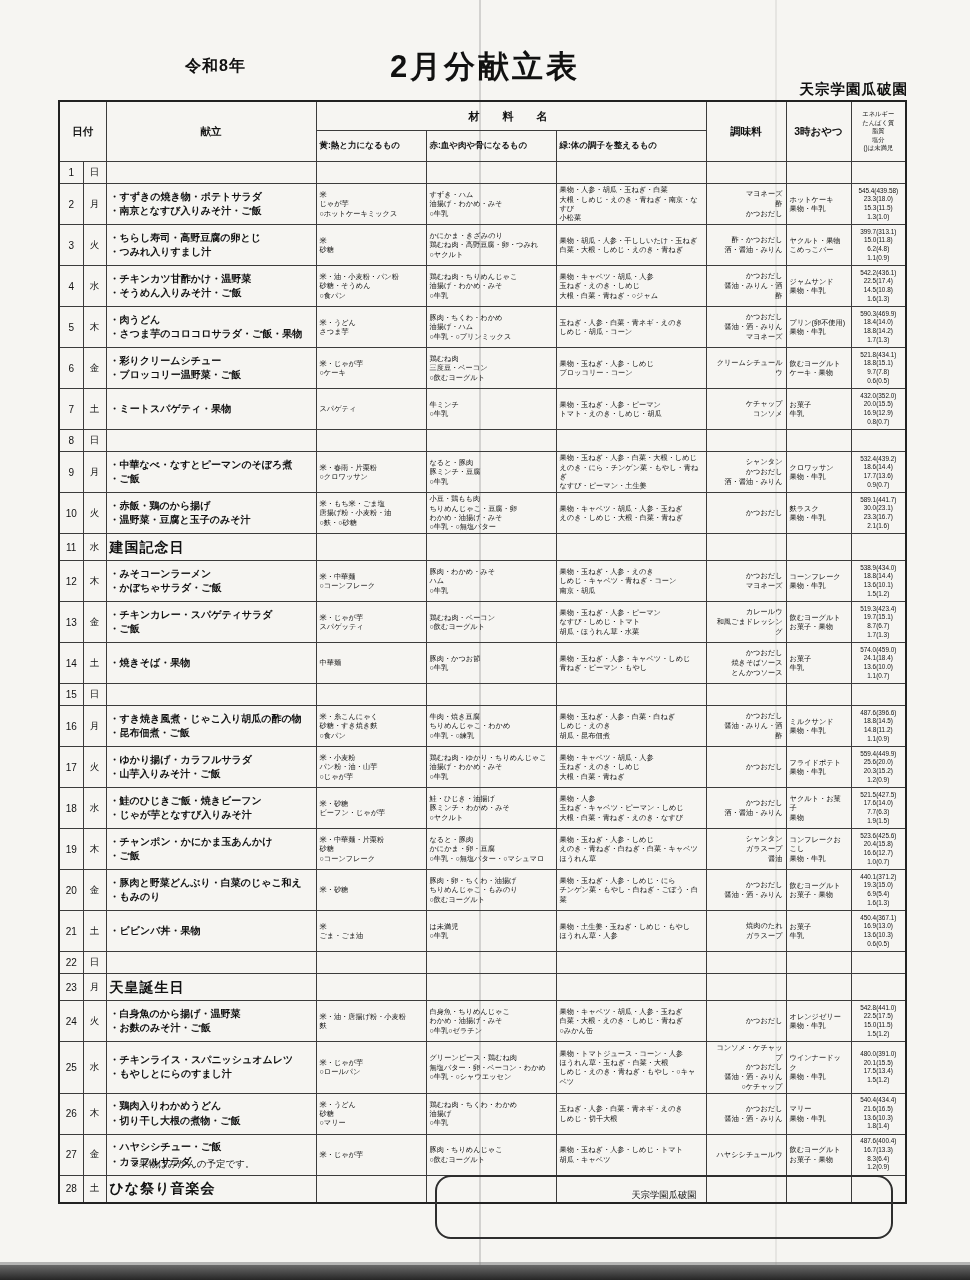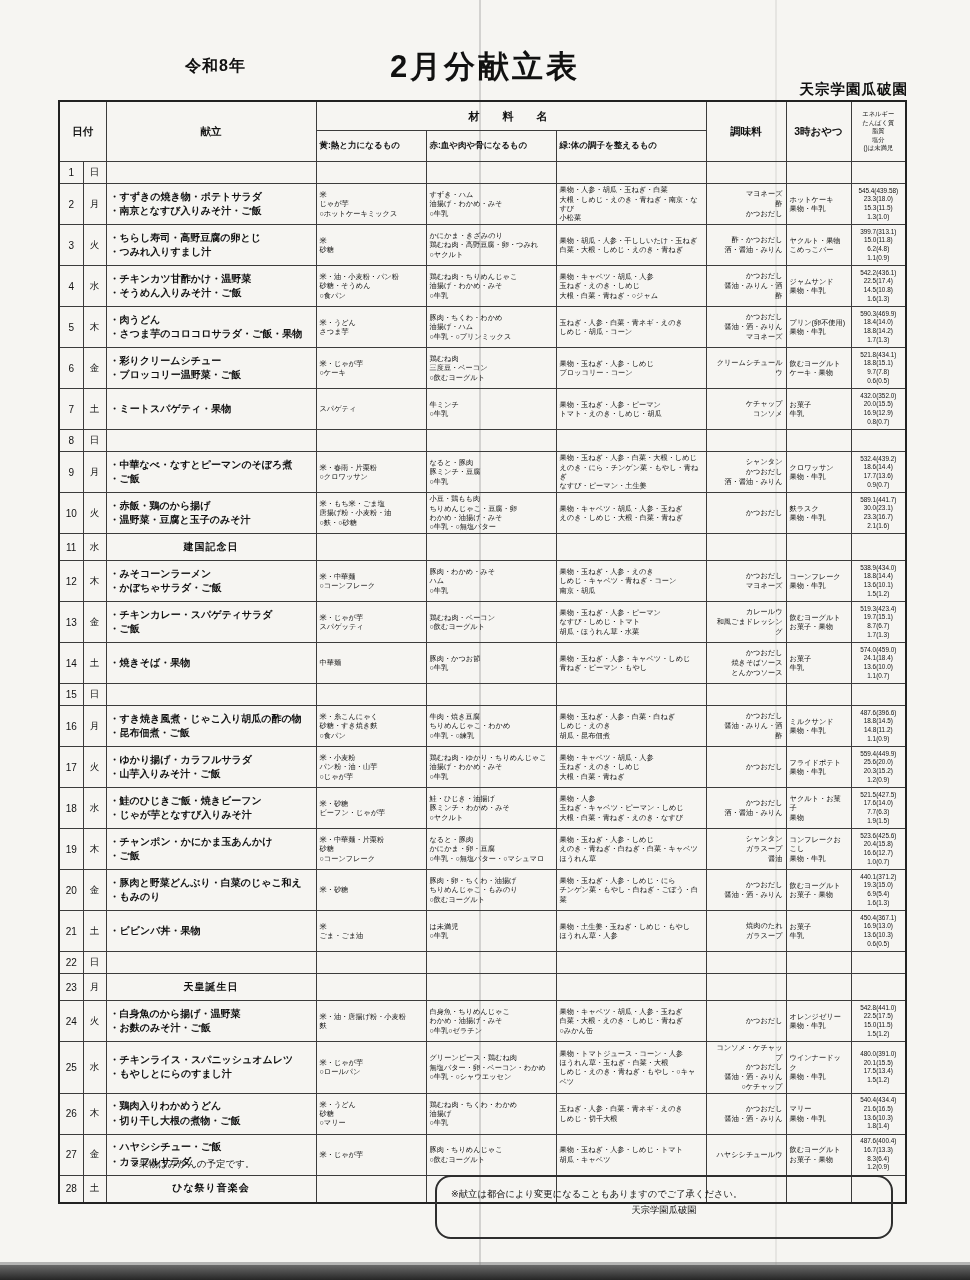--- a/index.html
+++ b/index.html
@@ -34,21 +34,21 @@
   }
   table.menu{border:2px solid #222;}
   th{font-weight:bold;background:transparent;}
   .th-main{font-size:10.5px;margin-left:6px;}
   .th-zairyo{font-size:11px;letter-spacing:6px;height:26px;}
   .th-sub{font-size:8.5px;height:28px;text-align:left;padding-left:4px;}
   .th-nutrition{font-size:6.3px;line-height:1.35;text-align:center;white-space:pre-line;font-weight:normal;padding:1px;}
   .td-date{text-align:center;font-size:10px;padding:1px;}
   .td-day{text-align:center;font-size:9.5px;padding:1px;}
   .td-menu{font-size:10px;font-weight:bold;white-space:pre-line;line-height:1.45;padding-left:5px;}
-  .td-event{text-align:center;font-size:10px;letter-spacing:1px;}
+  .td-event{text-align:left;font-size:14px;letter-spacing:1px;}
   .td-ing{font-size:7.2px;white-space:pre-line;line-height:1.3;}
   .td-seasoning{font-size:7.2px;white-space:pre-line;line-height:1.35;text-align:right;}
   .td-nutrition{font-size:6.4px;white-space:pre-line;line-height:1.35;text-align:center;padding:1px;}
   tr.row-normal td{height:38px;}
   tr.row-empty td{height:19px;}
   tr.row-event td{height:24px;}
 
   .footnote{position:absolute;left:107px;top:1158px;font-size:9.5px;margin-left:24px;}
   .notice{
     position:absolute;left:435px;top:1175px;width:458px;height:64px;
@@ -630,19 +630,18 @@
           <td class="td-seasoning"></td>
           <td class="td-ing"></td>
           <td class="td-nutrition"></td>
         </tr>
       </tbody>
   </table>
 
   <div class="footnote">※果物はみかんの予定です。</div>
 
   <div class="notice">
-    <div>※献立は都合により変更になることもありますのでご了承ください。</div>
     <div class="sig">天宗学園瓜破園</div>
   </div>
 
   <div class="bottom-line"></div>
   <div class="bottom-band"></div>
 </div>
 
 </body></html>

